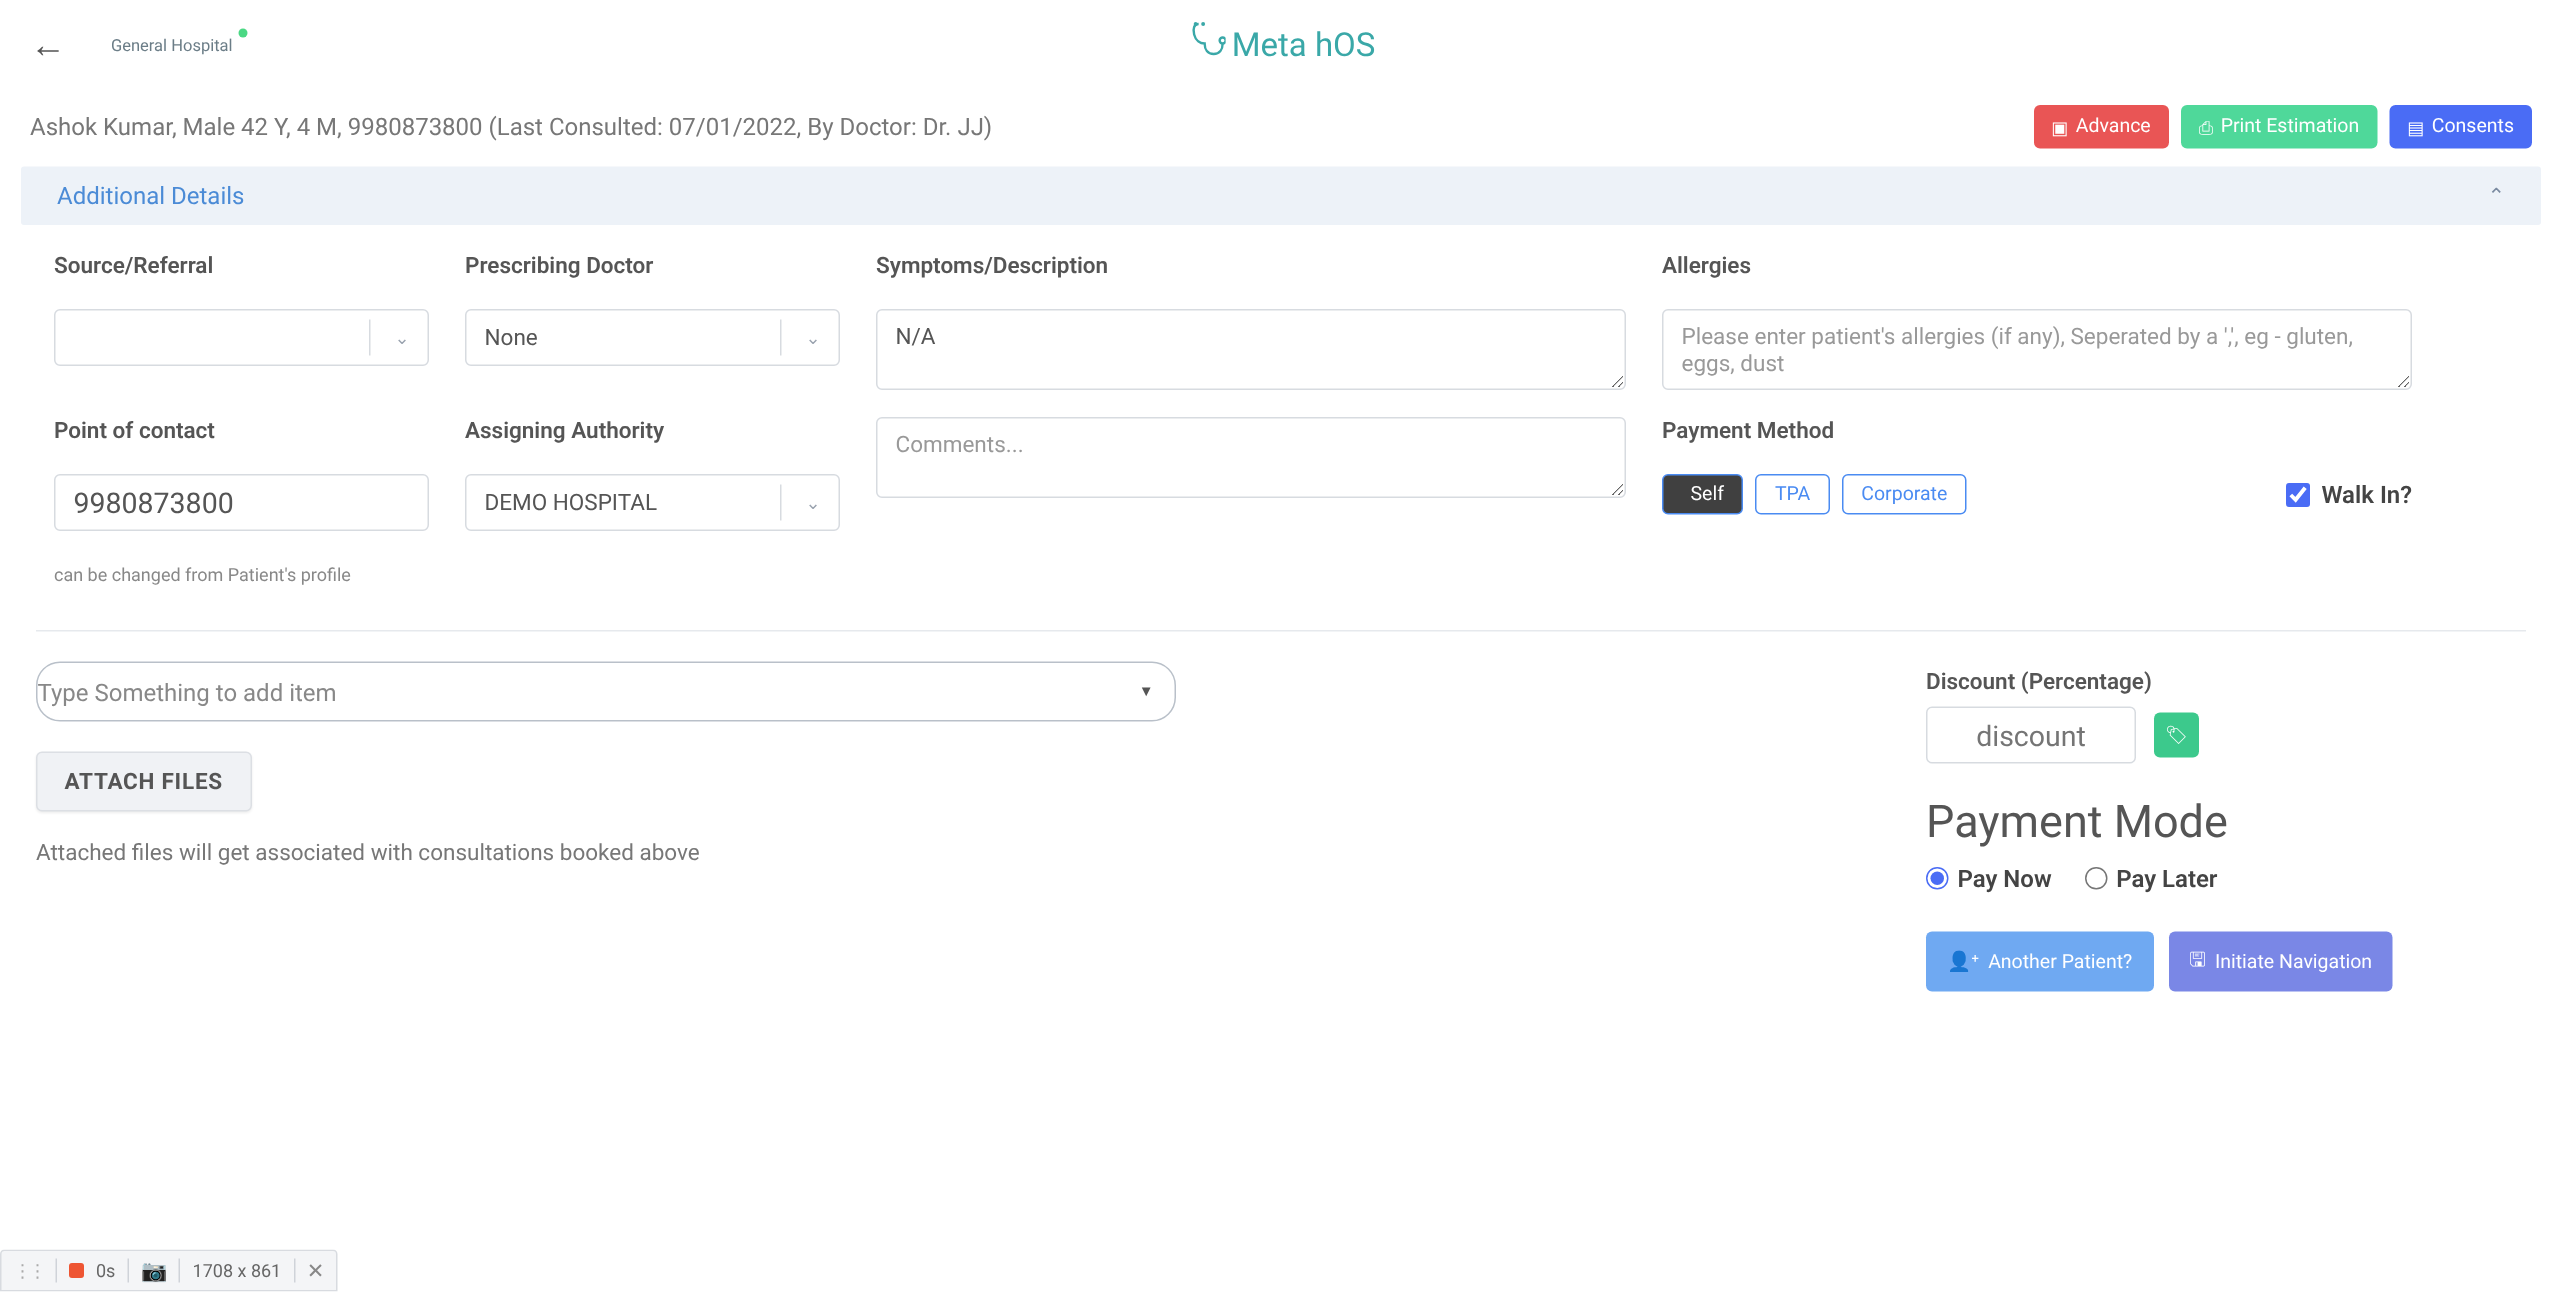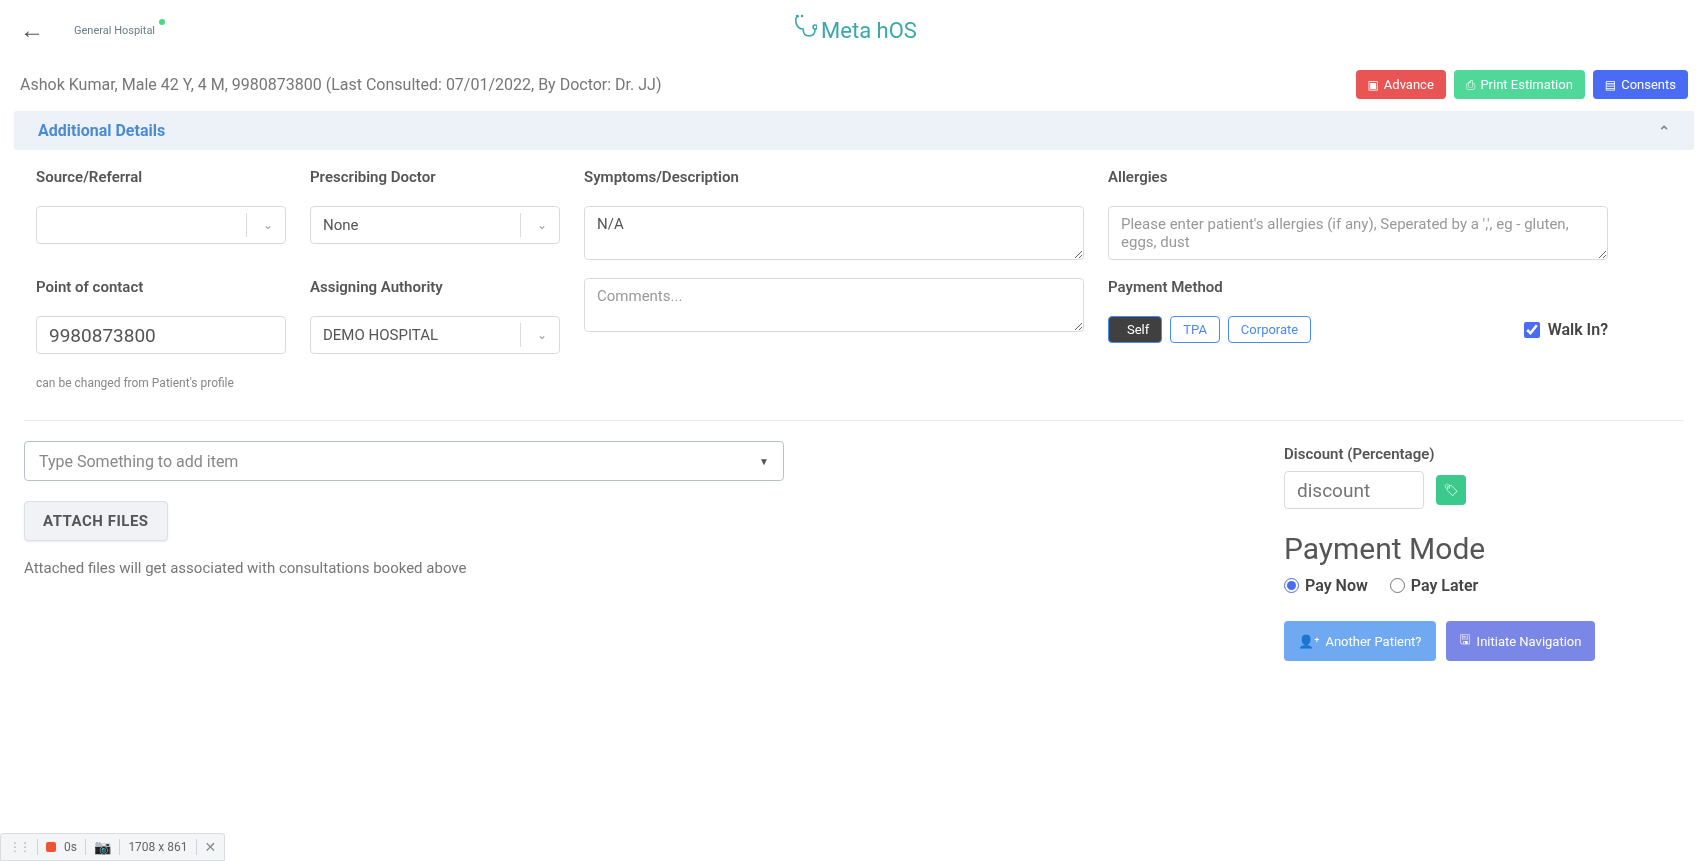--- a/index.html
+++ b/index.html
@@ -17,21 +17,21 @@
 .patient-row { display:flex; align-items:center; justify-content:space-between; padding: 10px 20px 12px; }
 .patient-info { font-size: 16px; color: #777; }
 .hdr-buttons { display:flex; gap:8px; }
 .hbtn { border:none; border-radius:4px; padding:7px 12px; font-size:13px; color:#fff; cursor:pointer; display:flex; align-items:center; gap:5px; }
 .hbtn.red { background:#e95555; }
 .hbtn.green { background:#4fd89a; }
 .hbtn.blue { background:#4a6cf5; }
 .hbtn .ic { font-size:12px; }
 
 
-.section-hdr { background:#edf2f8; padding:10px 24px; color:#4b8bd6; font-size:16px; border-radius:2px; margin:0 14px; display:flex; justify-content:space-between; align-items:center;font-weight:bold; }
+.section-hdr { background:#edf2f8; padding:10px 24px; color:#4b8bd6; font-size:16px; border-radius:2px; margin:0 14px; display:flex; justify-content:space-between; align-items:center; }
 .section-hdr .chev { color:#7a8aa0; font-size:14px; cursor:pointer; }
 
 
 .form-area { padding:18px 36px 0; display:grid; grid-template-columns: 250px 250px 500px 500px; gap:18px 24px; align-items:start; }
 .fld { display:flex; flex-direction:column; gap:20px; }
 .lbl { font-size:15px; font-weight:600; color:#555; }
 .dd { position:relative; height:38px; border:1px solid #d7dbe0; border-radius:4px; display:flex; align-items:center; padding:0 12px; color:#555; font-size:15px; cursor:pointer; }
 .dd .sep { position:absolute; right:38px; top:6px; bottom:6px; width:1px; background:#d7dbe0; }
 .dd .dd-chev { position:absolute; right:12px; color:#9aa3af; font-size:12px; }
 .txtinput { height:38px; border:1px solid #d7dbe0; border-radius:4px; padding:0 12px; font-size:19px; color:#555; width:100%; }
@@ -43,29 +43,29 @@
 .pm { border:1px solid #4a8bf2; border-radius:4px; padding:5px 12px; font-size:13px; color:#4a8bf2; background:#fff; cursor:pointer; }
 .pm.active { background:#404040; color:#fff;padding-left:18px; }
 .walkin { display:flex; align-items:center; gap:8px; font-size:16px; font-weight:600; color:#444; margin-left:auto; }
 .walkin input { width:16px; height:16px; accent-color:#4a6cf5; }
 .payrow { display:flex; align-items:center; gap:24px; }
 
 .divider { height:1px; background:#e6e9ed; margin:30px 24px 20px; }
 
 
 .lower { display:grid; grid-template-columns: 1fr 400px; gap:40px; padding:0 24px 40px; align-items:start; }
-.additem { width:760px; height:40px; border:1px solid #b9c0c9; border-radius:4px; display:flex; align-items:center; padding:0 14px; color:#888; font-size:16px; cursor:text; position:relative; }
+.additem { width:760px; height:40px; border:1px solid #b9c0c9; border-radius:16px; display:flex; align-items:center; padding:0 0; color:#888; font-size:16px; cursor:text; position:relative; }
 .additem .tri { position:absolute; right:14px; color:#555; font-size:10px; }
 .attach-btn { margin-top:20px; background:#f0f2f5; border:1px solid #dcdfe4; border-radius:4px; padding:10px 18px; font-size:15px; font-weight:700; color:#555; letter-spacing:0.5px; cursor:pointer; box-shadow:0 1px 2px rgba(0,0,0,0.08); }
 .attach-note { margin-top:18px; font-size:15px; color:#777; }
 
 .rcol { padding-top:4px; }
 .disc-lbl { font-size:15px; font-weight:600; color:#555; margin-bottom:8px; }
 .disc-row { display:flex; gap:12px; align-items:center; }
-.disc-row input { width:140px; }
+.disc-row input { width:140px;text-align:center; }
 .apply-btn { width:30px; height:30px; background:#3cc98c; border:none; border-radius:4px; color:#fff; font-size:12px; cursor:pointer; }
 .paymode-title { font-size:30px; color:#555; margin-top:22px; font-weight:400; }
 .radio-row { display:flex; gap:22px; margin-top:10px; font-size:16px; font-weight:600; color:#444; }
 .radio-row label { display:flex; align-items:center; gap:6px; cursor:pointer; }
 .radio-row input { width:15px; height:15px; accent-color:#4a6cf5; }
 .act-row { display:flex; gap:10px; margin-top:26px; }
 .actbtn { border:none; border-radius:4px; padding:9px 14px; font-size:13px; color:#fff; cursor:pointer; display:flex; align-items:center; gap:6px; }
 .actbtn.lblue { background:#6fa9f2; }
 .actbtn.purple { background:#7a87e6; }
 

